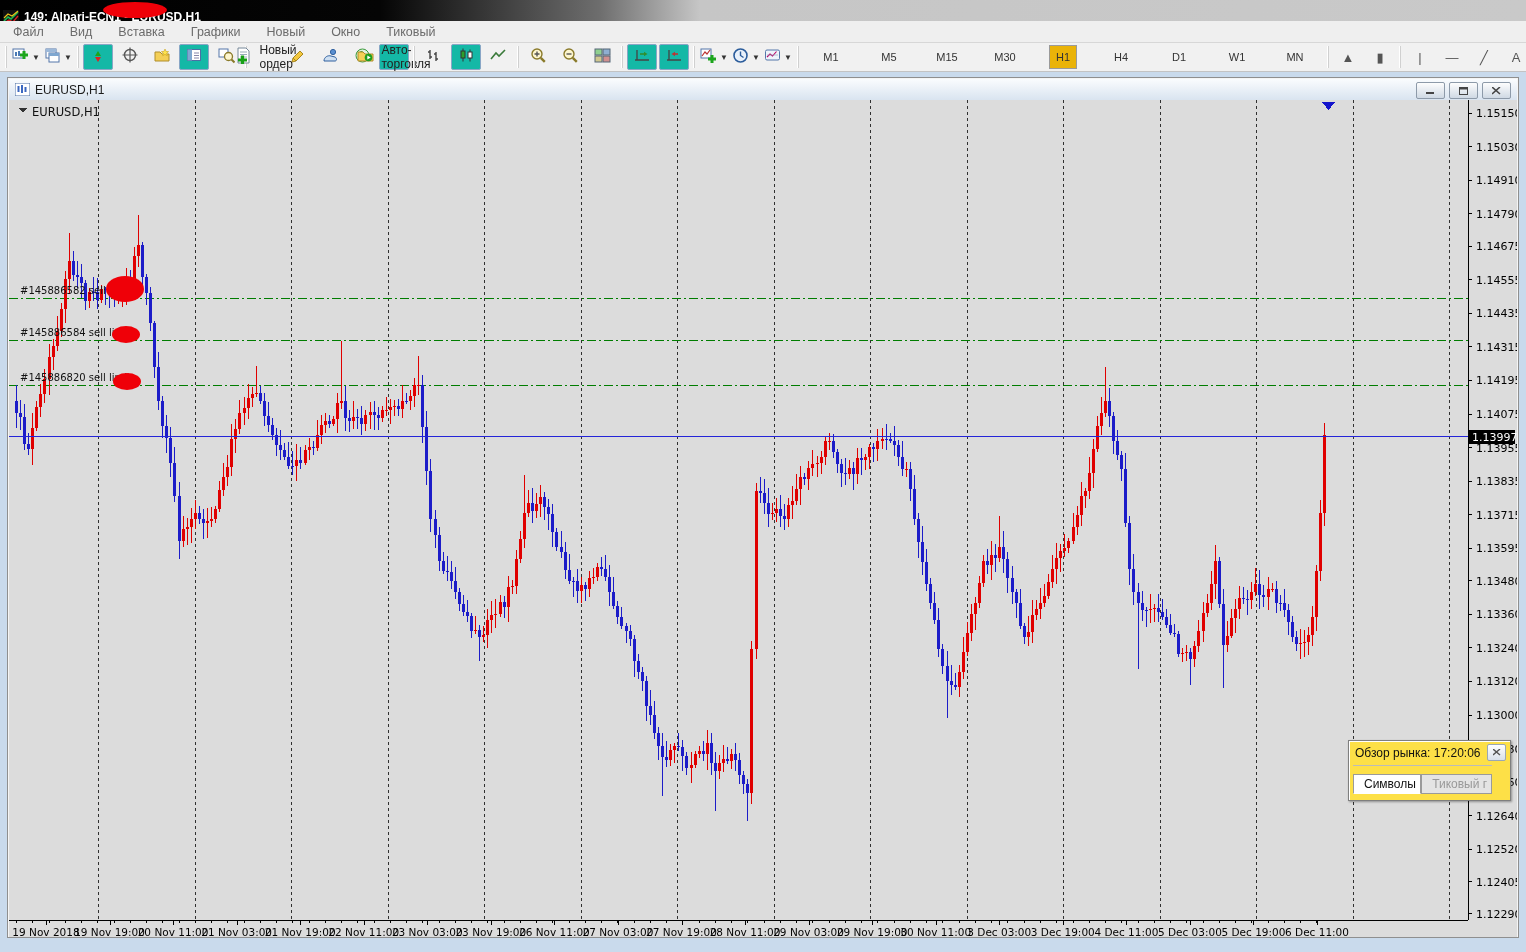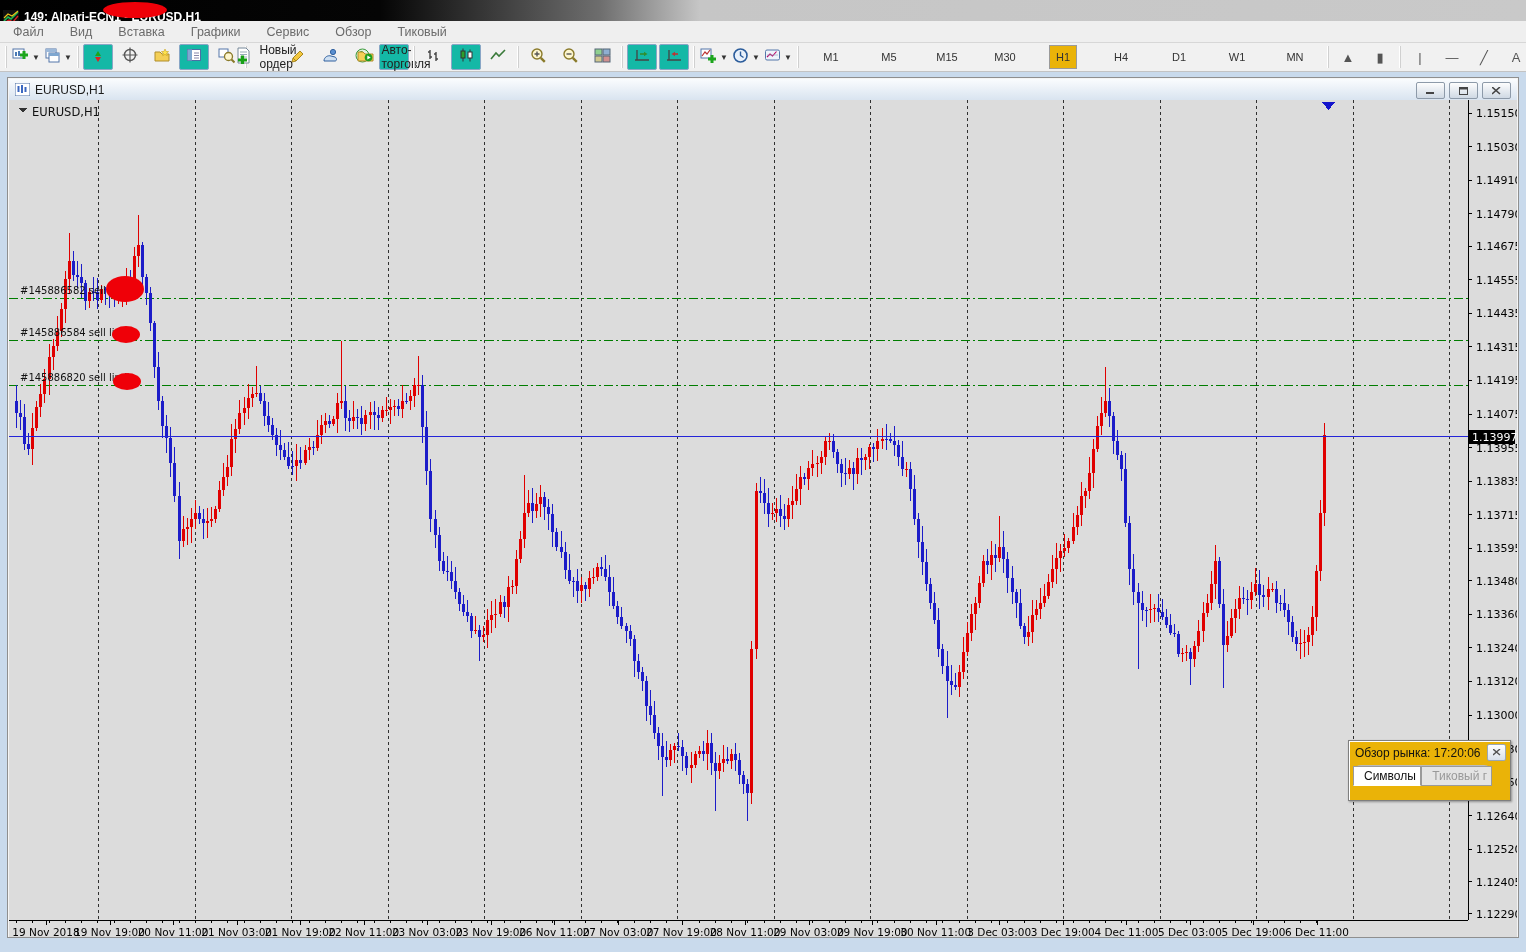--- a/index.html
+++ b/index.html
@@ -33,26 +33,26 @@
   #chartwin-title{position:absolute;left:1px;top:1px;right:1px;height:21px;
     background:linear-gradient(#fafcfe,#d9e4f0);border-bottom:1px solid #aab8c8;
     display:flex;align-items:center;font-size:12px;color:#1c1c1c;}
   #chartwin-title .cicon{margin:0 5px 0 6px;}
   .winbtn{width:27px;height:15px;border:1px solid #8d9aa9;border-radius:2px;
     background:linear-gradient(#fdfdfd,#cfd9e4);display:flex;align-items:center;justify-content:center;
     margin-left:4px;font-size:9px;color:#333;}
   #winbtns{position:absolute;right:6px;top:3px;display:flex;}
   #chartarea{position:absolute;left:1px;top:22px;width:1508px;height:837px;background:#dcdcdc;}
   
-  #mw{position:absolute;left:1348px;top:740px;width:163px;height:61px;background:#eab308;
+  #mw{position:absolute;left:1348px;top:740px;width:163px;height:61px;background:#fde047;
     border:1px solid #7f7f7f;box-shadow:1px 1px 2px rgba(0,0,0,.35), inset 1px 1px 0 #fff;box-sizing:border-box;z-index:30;}
   #mw-head{display:flex;align-items:center;justify-content:space-between;padding:3px 4px 2px 6px;font-size:12px;color:#111;}
   #mw-close{width:17px;height:15px;border:1px solid #9aa7b5;border-radius:2px;
     background:linear-gradient(#fff,#d8e0ea);font-size:9px;color:#444;display:flex;align-items:center;justify-content:center;}
-  #mw-tabs{display:flex;margin:2px 18px 0 4px;border-top:1px solid #bbb;padding-top:0;border-radius:8px;}
+  #mw-tabs{display:flex;margin:2px 18px 0 4px;border-top:1px solid #bbb;padding-top:8px;}
   .mw-tab{font-size:12px;padding:2px 10px;border:1px solid #9a9a9a;background:#e4e4e4;color:#999;white-space:nowrap;overflow:hidden;}
   .mw-tab.active{background:#fff;color:#111;border-bottom-color:#fff;}
   
   .redact{position:absolute;background:#ef0008;border-radius:50%;z-index:40;}
   svg text{user-select:none;}
 </style>
 </head>
 <body>
 
 <div id="titlebar">
@@ -64,22 +64,22 @@
   </svg>
   <span>149</span>
   <span>: Alpari-ECN1 - EURUSD,H1</span>
 </div>
 
 <div id="menubar">
     <div class="menu-item">Файл</div>
     <div class="menu-item">Вид</div>
     <div class="menu-item">Вставка</div>
     <div class="menu-item">Графики</div>
-    <div class="menu-item">Сервис</div>
-    <div class="menu-item">Обзор</div>
+    <div class="menu-item">Новый</div>
+    <div class="menu-item">Окно</div>
     <div class="menu-item">Тиковый</div>
   </div>
 
 <div id="toolbar">
     <div class="tb-sep"></div>
     <div class="tb-btn">
       <span><svg width="17" height="17" viewBox="0 0 17 17">
           <rect x="1" y="2" width="11" height="9" fill="#fff" stroke="#5577aa"></rect>
           <rect x="3" y="5" width="2" height="4" fill="#4a7ab5"></rect>
           <rect x="6" y="4" width="2" height="5" fill="#4a7ab5"></rect>

